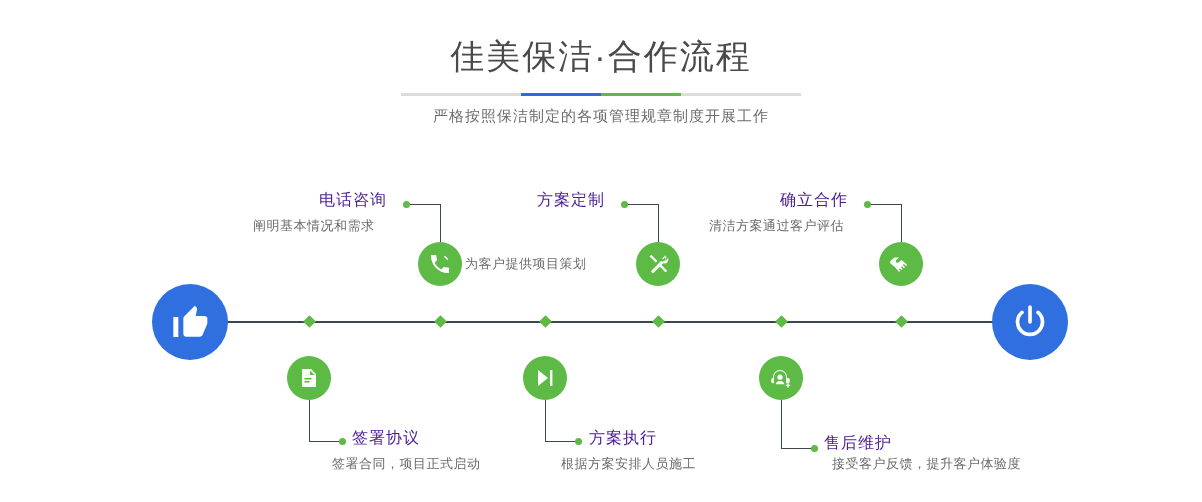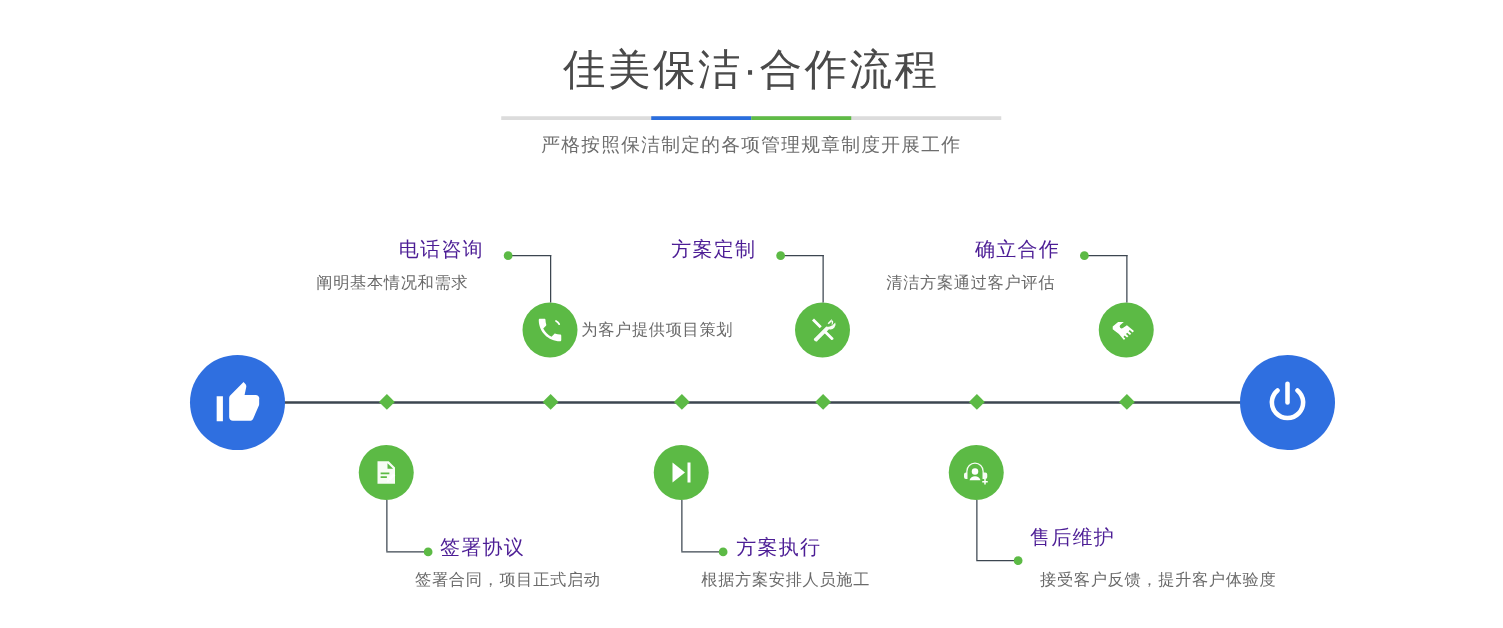--- a/index.html
+++ b/index.html
@@ -243,16 +243,16 @@
       <path d="M4 11a7 7 0 0 1 14 0v1h1.2a1.6 1.6 0 0 1 1.6 1.6v2a1.6 1.6 0 0 1-1.6 1.6H17V11a6 6 0 0 0-12 0v6.2H3.8A1.6 1.6 0 0 1 2.2 15.6v-2A1.6 1.6 0 0 1 3.8 12H4v-1z" opacity="0.95"></path>
       <circle cx="11" cy="11.2" r="2.6"></circle>
       <path d="M6.6 18.2c.6-2 2.3-3.2 4.4-3.2s3.8 1.2 4.4 3.2H6.6z"></path>
       <path d="M18.4 17.2h1.2v1.6h1.6v1.2h-1.6v1.6h-1.2v-1.6h-1.6v-1.2h1.6z"></path>
     </svg>
   </div>
   <div class="diamond" style="left:777px;top:317px;"></div>
   <div class="vline" style="left:781px;top:400px;height:48px;"></div>
   <div class="hline" style="left:781px;top:448px;width:33px;"></div>
   <div class="dot" style="left:811px;top:445px;"></div>
-  <div class="step-title" style="left:824px;top:420px;">售后维护</div>
+  <div class="step-title" style="left:824px;top:433px;">售后维护</div>
   <div class="step-desc" style="left:832px;top:455px;">接受客户反馈，提升客户体验度</div>
 
 </div>
 
 </body></html>

